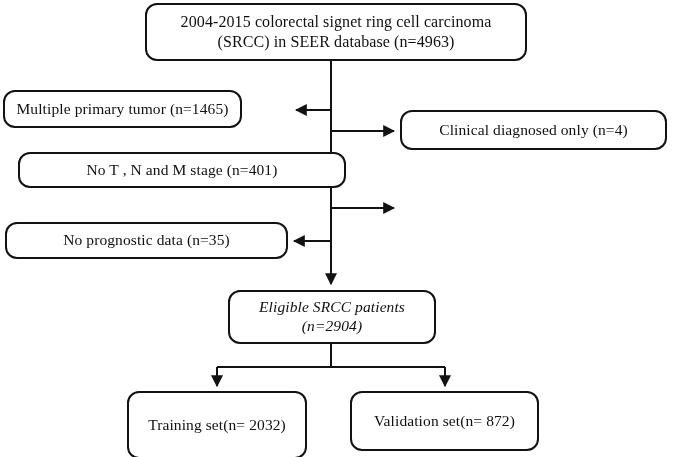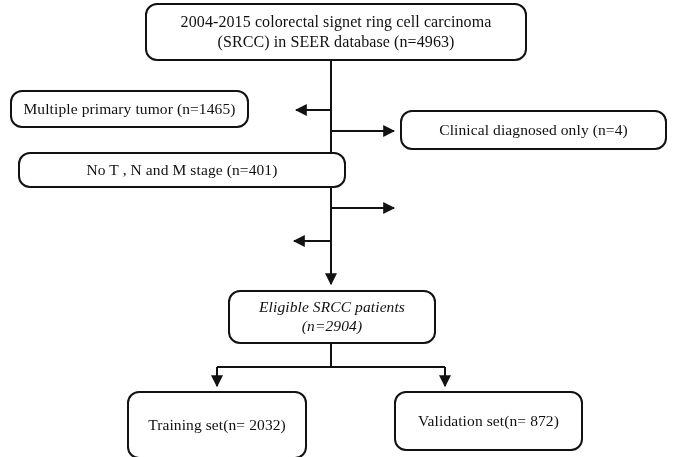--- a/index.html
+++ b/index.html
@@ -41,28 +41,28 @@
     padding: 4px 6px;
   }
   .node .txt {
     display: block;
     white-space: pre-line;
     font-size: 15.5px;
     letter-spacing: 0.1px;
   }
   #node-source       { left:145px; top:3px;   width:382px; height:58px; }
   #node-source .txt  { font-size:16px; }
-  #node-multiple     { left:10px;   top:90px;  width:239px; height:38px; }
+  #node-multiple     { left:3px;   top:90px;  width:239px; height:38px; }
   #node-stage        { left:18px;   top:152px; width:328px; height:36px; }
   #node-prognostic   { left:5px;   top:222px; width:283px; height:37px; }
   #node-clinical     { left:400px; top:110px; width:267px; height:40px; }
   #node-surgical     { left:400px; top:186px; width:280px; height:44px; }
   #node-eligible     { left:228px; top:290px; width:208px; height:54px;font-style:italic; }
   #node-training     { left:127px; top:391px; width:180px; height:68px; }
-  #node-validation   { left:350px; top:391px; width:189px; height:60px;margin-left:44px; }
+  #node-validation   { left:350px; top:391px; width:189px; height:60px; }
 </style>
 </head>
 <body>
 
 <div id="canvas">
 
   <svg id="wires" viewBox="0 0 685 457" width="685" height="457" aria-hidden="true">
     <defs>
       <marker id="arrow" viewBox="0 0 10 10" refX="9" refY="5" markerWidth="6" markerHeight="6" orient="auto-start-reverse">
         <path d="M 0 0 L 10 5 L 0 10 z" fill="#121212"></path>
@@ -92,20 +92,23 @@
   </div>
 
   <div class="node" id="node-multiple">
     <span class="txt">Multiple primary tumor (n=1465)</span>
   </div>
 
   <div class="node" id="node-stage">
     <span class="txt">No T , N and M stage (n=401)</span>
   </div>
 
+  <div class="node" id="node-prognostic">
+    <span class="txt">No prognostic data (n=35)</span>
+  </div>
 
   <div class="node" id="node-clinical">
     <span class="txt">Clinical diagnosed only (n=4)</span>
   </div>
 
 
   <div class="node" id="node-eligible">
     <span class="txt">Eligible SRCC patients
 (n=2904)</span>
   </div>

